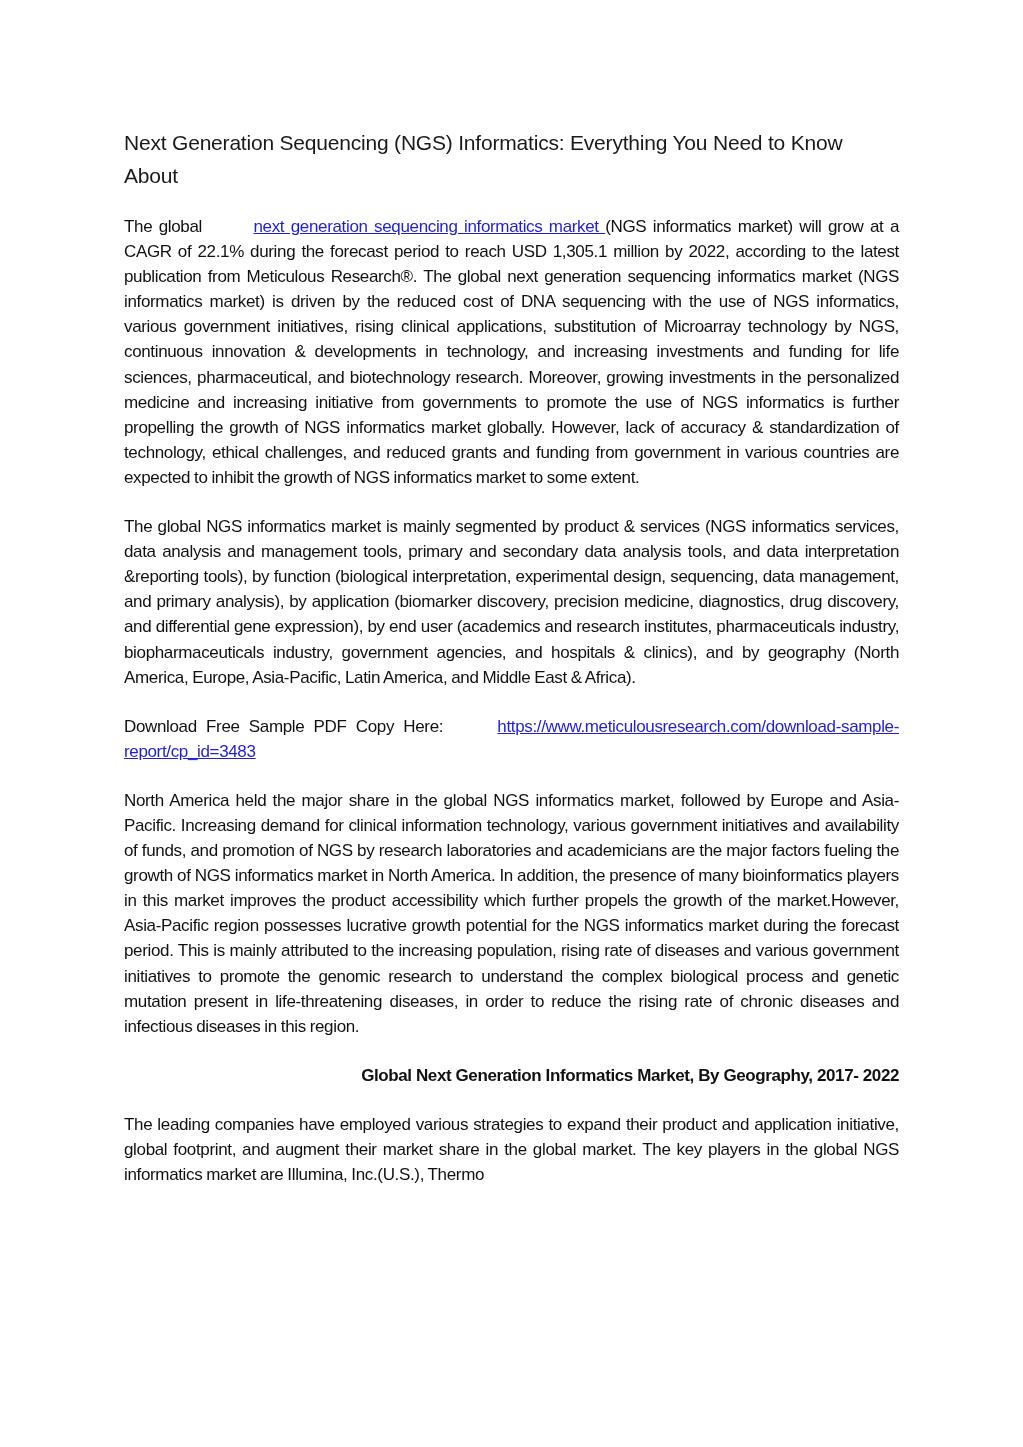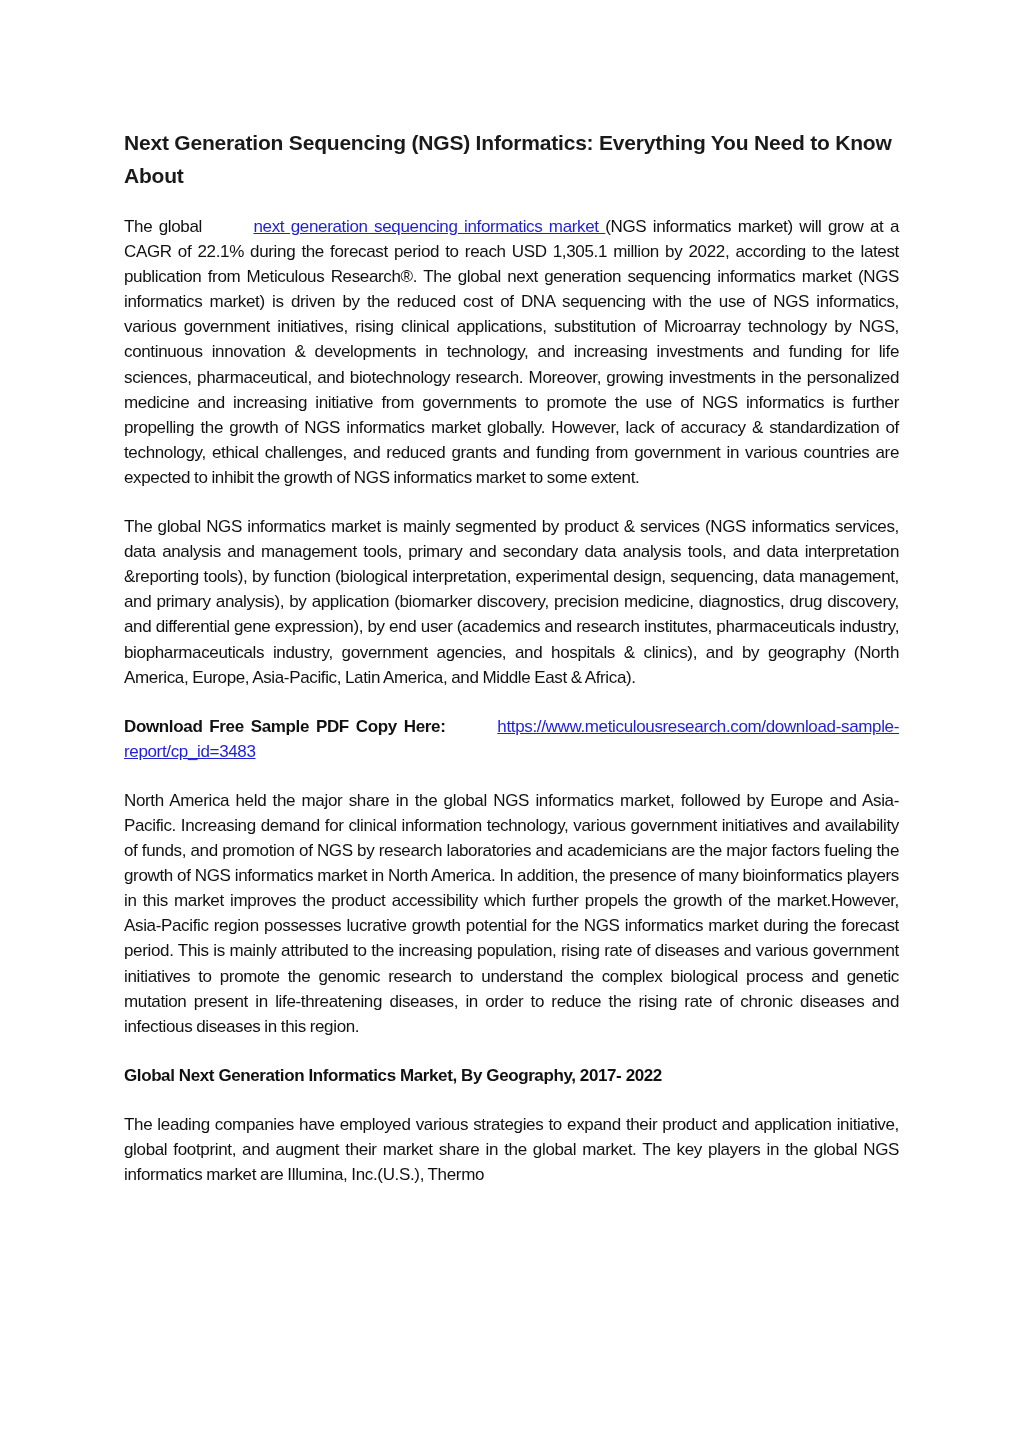--- a/index.html
+++ b/index.html
@@ -17,48 +17,49 @@
     }
     .page {
       position: absolute;
       left: 124px;
       top: 126px;
       width: 775px;
     }
     .title {
       font-size: 21px;
       line-height: 33px;
-      font-weight: bold;
+      font-weight: normal;
       margin: 0 0 22px 0;
       color: #1a1a1a;
       letter-spacing: -0.2px;
     }
     .para {
       font-size: 17px;
       line-height: 25.1px;
       text-align: justify;
       margin: 0 0 24px 0;
       letter-spacing: -0.35px;
       word-spacing: -0.5px;
     }
     .link {
       color: #1f1fd6;
       text-decoration: underline;
       cursor: pointer;
       margin-left: 45px;
     }
     .bold {
-      font-weight: bold;
+      font-weight: normal;
     }
     .heading {
       font-size: 17px;
       line-height: 25px;
       font-weight: bold;
       margin: 0 0 24px 0;
       letter-spacing: -0.4px;
+      text-align: right;
     }
   </style>
 </head>
 <body>
 
 <div class="page">
 
   <h1 class="title">Next Generation Sequencing (NGS) Informatics: Everything You Need to Know About</h1>
 
   <p class="para"><span>The global </span><a class="link">next generation sequencing informatics market </a><span>(NGS informatics market) will grow at a CAGR of 22.1% during the forecast period to reach USD 1,305.1 million by 2022, according to the latest publication from Meticulous Research®. The global next generation sequencing informatics market (NGS informatics market) is driven by the reduced cost of DNA sequencing with the use of NGS informatics, various government initiatives, rising clinical applications, substitution of Microarray technology by NGS, continuous innovation &amp; developments in technology, and increasing investments and funding for life sciences, pharmaceutical, and biotechnology research. Moreover, growing investments in the personalized medicine and increasing initiative from governments to promote the use of NGS informatics is further propelling the growth of NGS informatics market globally. However, lack of accuracy &amp; standardization of technology, ethical challenges, and reduced grants and funding from government in various countries are expected to inhibit the growth of NGS informatics market to some extent.</span></p>

